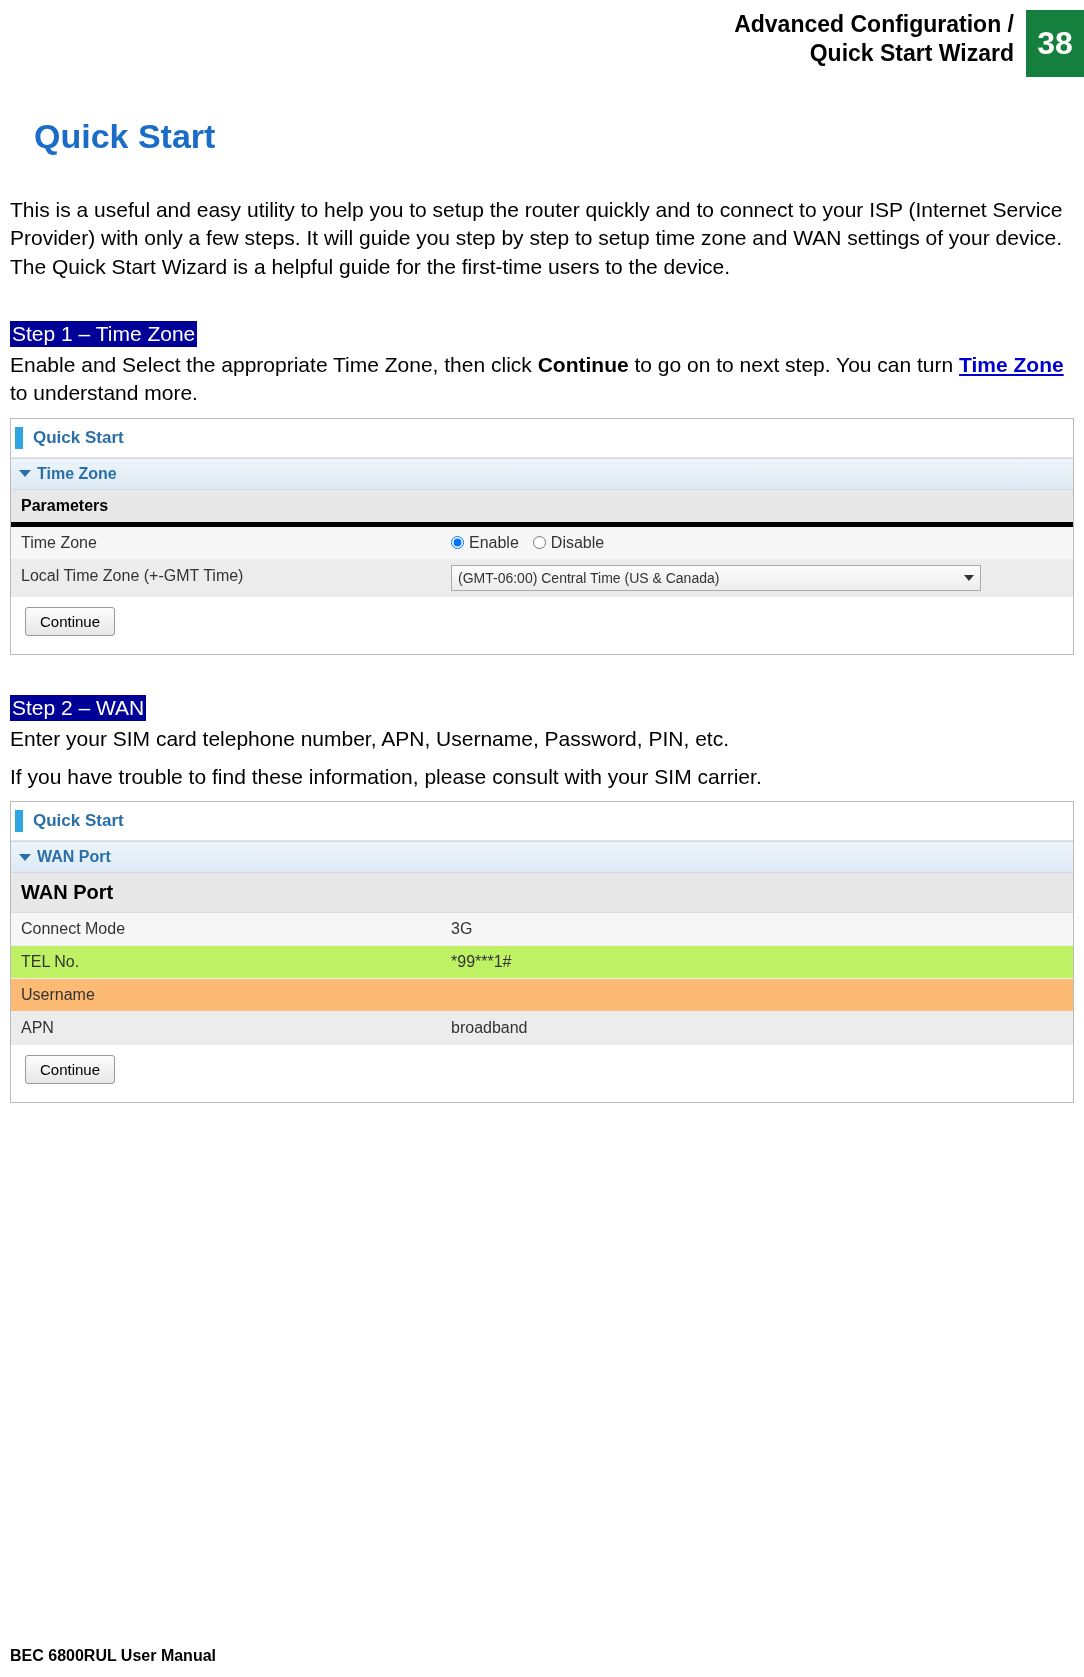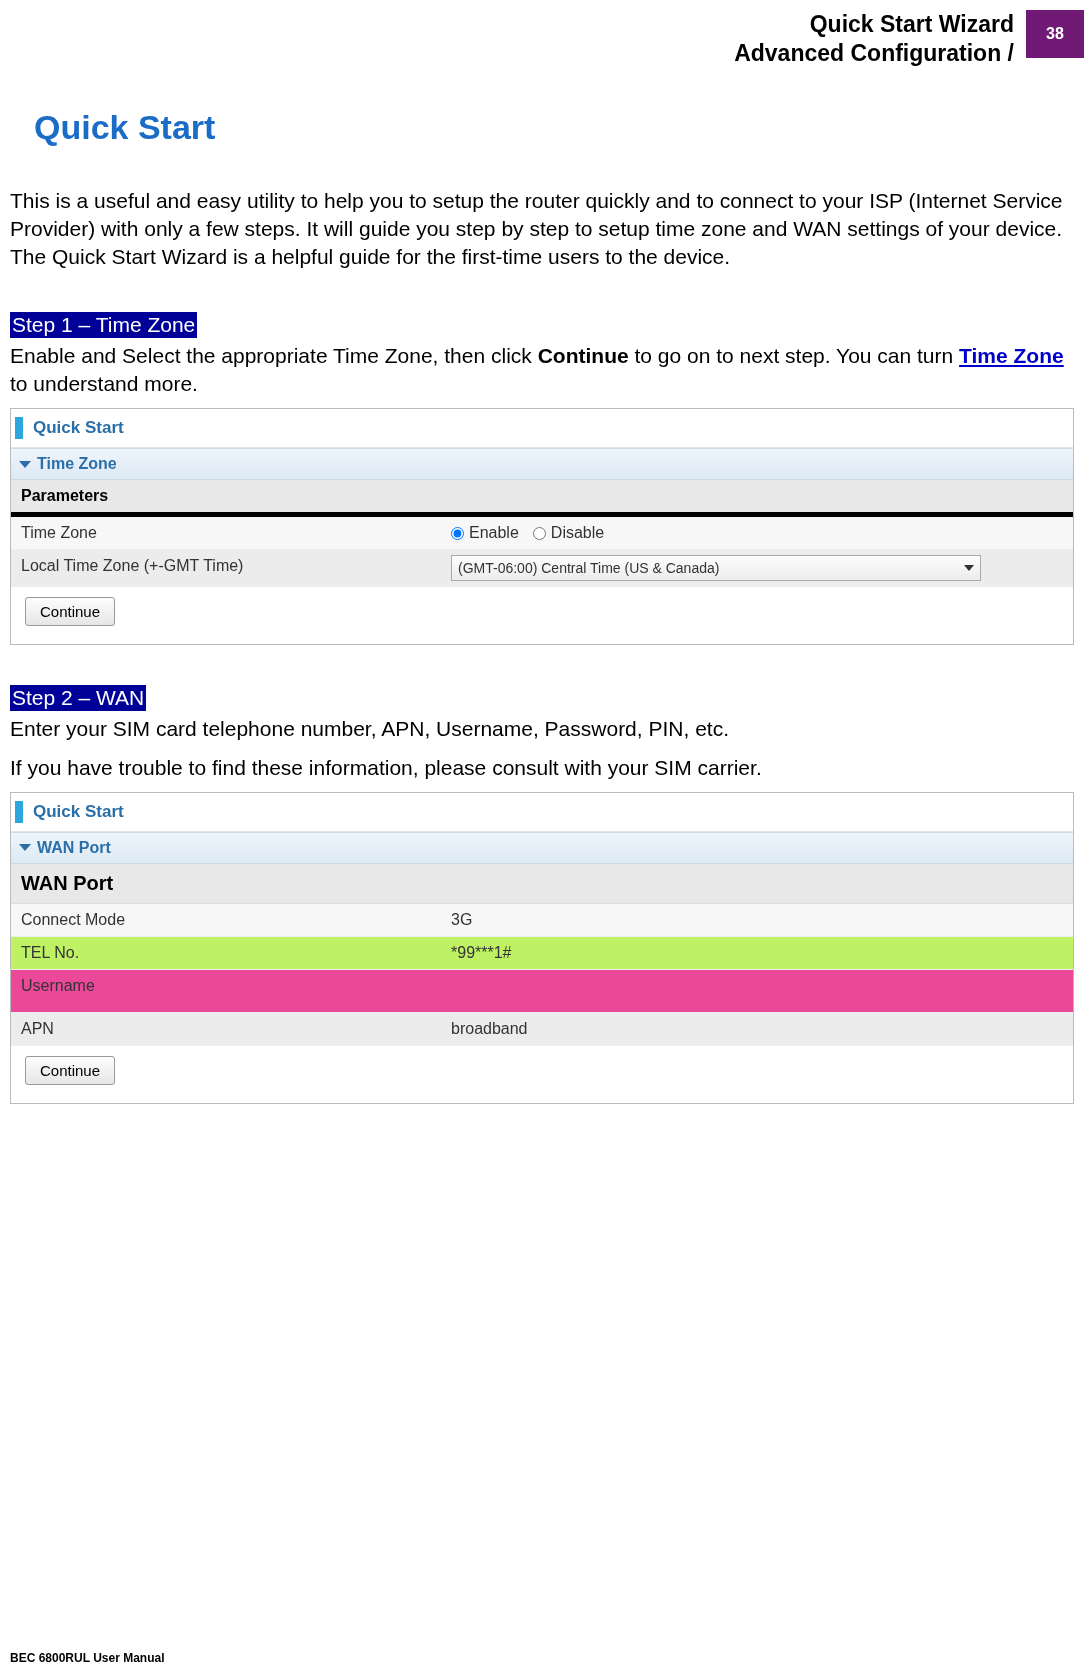--- a/index.html
+++ b/index.html
@@ -18,28 +18,28 @@
       padding: 10px 0 0 0;
     }
     .header-title {
       text-align: right;
       font-weight: bold;
       font-size: 23px;
       line-height: 1.25;
       margin-right: 12px;
     }
     .page-num {
-      background: #701a75;
+      background: #15803d;
       color: #fff;
       width: 58px;
-      height: 48px;
+      height: 67px;
       display: flex;
       align-items: center;
       justify-content: center;
-      font-size: 16px;
+      font-size: 32px;
       font-weight: bold;
     }
     .content {
       padding: 40px 10px 0 10px;
     }
     h1.quick-start {
       color: #1b6cc7;
       font-size: 34px;
       font-weight: bold;
       margin-bottom: 40px;
@@ -173,36 +173,36 @@
       padding: 5px 14px;
       font-size: 15px;
       border-radius: 3px;
       cursor: pointer;
     }
     .footer {
       position: absolute;
       bottom: 12px;
       left: 10px;
       font-weight: bold;
-      font-size: 12px;
+      font-size: 16px;
     }
     .rows-container .row:nth-child(1){background:#f7f7f7;}
     .rows-container .row:nth-child(2){background:#ececec;}
     .rows-wan .row:nth-child(1){background:#f7f7f7;}
     .rows-wan .row:nth-child(2){background:#bef264;}
-    .rows-wan .row:nth-child(3){background:#ec4899;flex-direction:column;}
+    .rows-wan .row:nth-child(3){background:#fdba74;}
     .rows-wan .row:nth-child(4){background:#ececec;}
   </style>
 </head>
 <body>
 
 <div class="header">
   <div class="header-title">
+    <div>Advanced Configuration /</div>
     <div>Quick Start Wizard</div>
-    <div>Advanced Configuration /</div>
   </div>
   <div class="page-num">38</div>
 </div>
 
 <div class="content">
   <h1 class="quick-start">Quick Start</h1>
 
   <p class="intro">This is a useful and easy utility to help you to setup the router quickly and to connect to your ISP (Internet Service Provider) with only a few steps. It will guide you step by step to setup time zone and WAN settings of your device. The Quick Start Wizard is a helpful guide for the first-time users to the device.</p>
 
   

